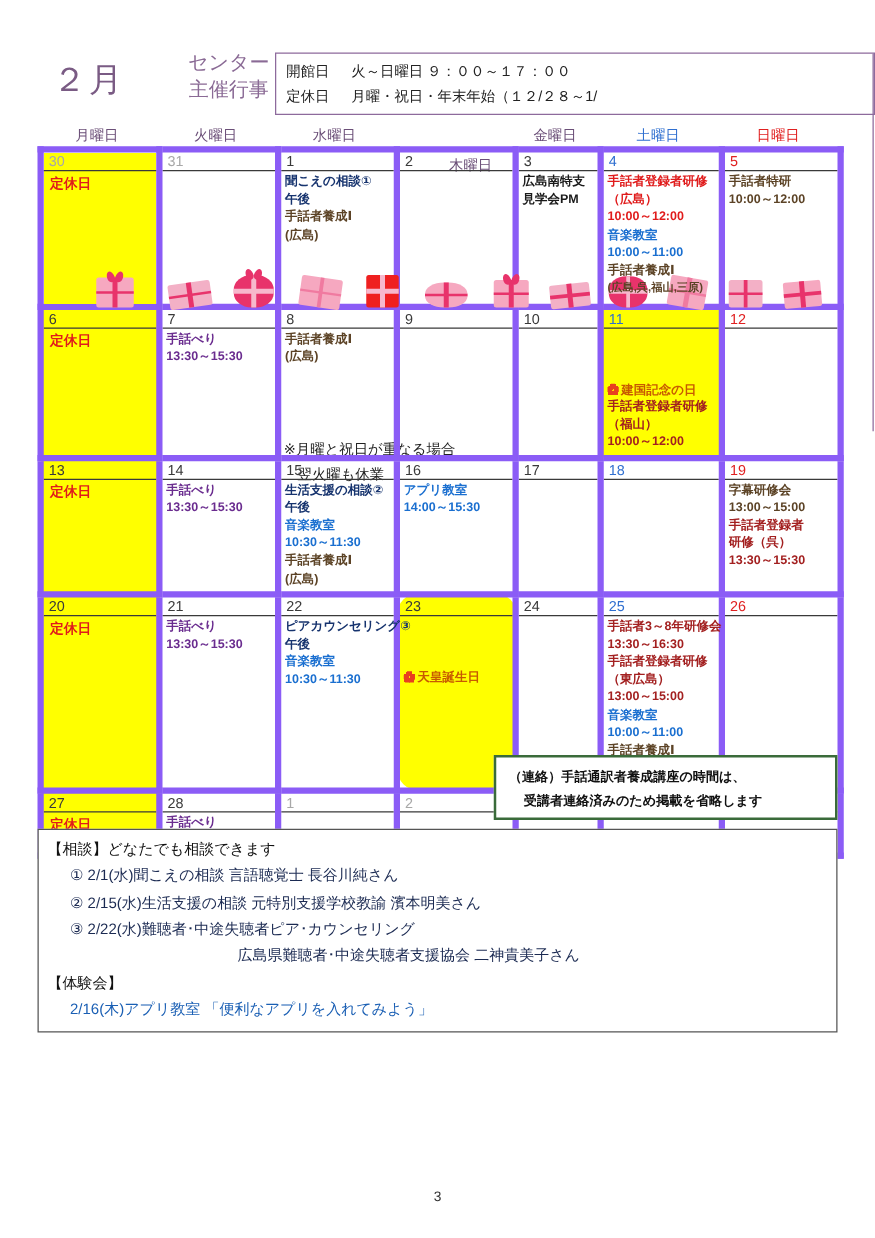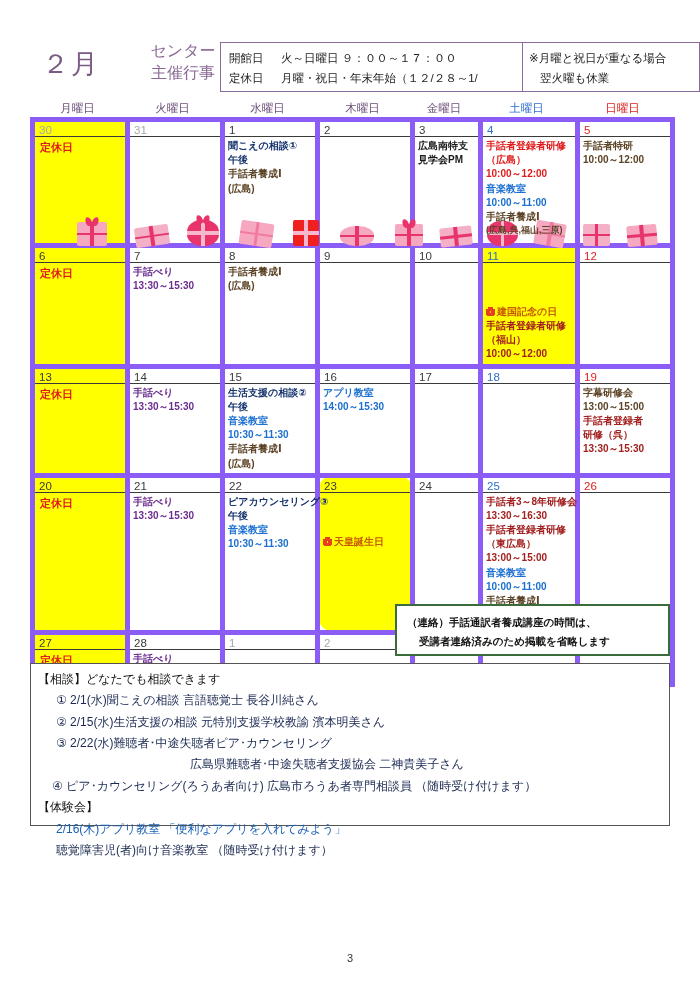--- a/index.html
+++ b/index.html
@@ -16,21 +16,21 @@
     position:absolute;left:12px;top:8px;font-size:27px;color:#7a5b84;
     letter-spacing:2px;font-weight:400;
   }
   .hdr-center{
     position:absolute;left:108px;top:2px;width:90px;
     font-size:16px;color:#8a6a95;line-height:1.35;text-align:center;
   }
   .hdr-center div{white-space:nowrap;}
   .hdr-box{
     position:absolute;left:190px;top:4px;width:480px;height:50px;
-    border:1.6px solid #8d6a9c;display:flex;box-sizing:border-box;
+    border:1.6px solid #8d6a9c;display:flex;box-sizing:border-box;flex-direction:column;
   }
   .hdr-box-left{
     flex:0 0 302px;box-sizing:border-box;border-right:1.6px solid #8d6a9c;
     padding:5px 0 0 8px;font-size:11.5px;line-height:1.75;color:#222;
   }
   .hdr-box-right{
     flex:1;box-sizing:border-box;padding:5px 0 0 6px;
     font-size:11.5px;line-height:1.75;color:#222;
   }
   .hbl-row{white-space:nowrap;}
@@ -192,21 +192,21 @@
         <div class="hbr-row">※月曜と祝日が重なる場合</div>
         <div class="hbr-row indent">翌火曜も休業</div>
       </div>
     </div>
   </div>
 
   <div class="wk-head">
       <span style="left: 0px; width: 95px;">月曜日</span>
       <span style="left: 95px; width: 95px;">火曜日</span>
       <span style="left: 190px; width: 95px;">水曜日</span>
-      <span style="left: 285px; width: 95px;">木曜日</span>
+      <span style="left: 299px; width: 95px; margin-top: 24px;">木曜日</span>
       <span style="left: 380px; width: 68px;">金曜日</span>
       <span class="sat" style="left: 448px; width: 97px;">土曜日</span>
       <span class="sun" style="left: 545px; width: 95px;">日曜日</span>
     </div>
 
   <table class="cal">
     <tbody>
         <tr style="height: 126px;">
           <td class="yellow" style="width: 95px; position: relative;">
             <div class="daynum gray">30</div>
@@ -525,21 +525,19 @@
     <div>（連絡）手話通訳者養成講座の時間は、</div>
     <div class="ind">受講者連絡済みのため掲載を省略します</div>
   </div>
 
   <div class="consult">
     <div class="cl hdr">【相談】どなたでも相談できます</div>
     <div class="cl i1">①  2/1(水)聞こえの相談  言語聴覚士  長谷川純さん</div>
     <div class="cl i1">②  2/15(水)生活支援の相談  元特別支援学校教諭  濱本明美さん</div>
     <div class="cl i1">③  2/22(水)難聴者･中途失聴者ピア･カウンセリング</div>
     <div class="cl i2">広島県難聴者･中途失聴者支援協会  二神貴美子さん</div>
-    <div class="cl i3">④   ピア･カウンセリング(ろうあ者向け)  広島市ろうあ者専門相談員 （随時受け付けます）</div>
     <div class="cl hdr">【体験会】</div>
     <div class="cl i1 blue">2/16(木)アプリ教室 「便利なアプリを入れてみよう」</div>
-    <div class="cl i1">聴覚障害児(者)向け音楽教室 （随時受け付けます）</div>
   </div>
 
 
   <div class="pageno">3</div>
 </div>
 
 </body></html>

